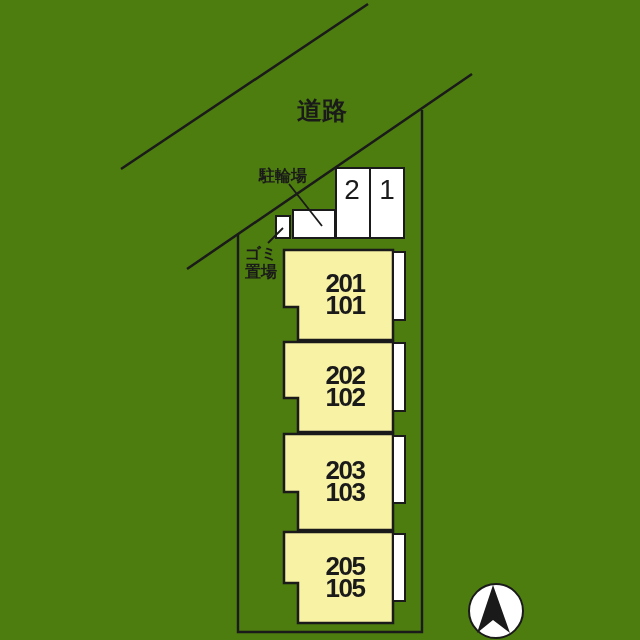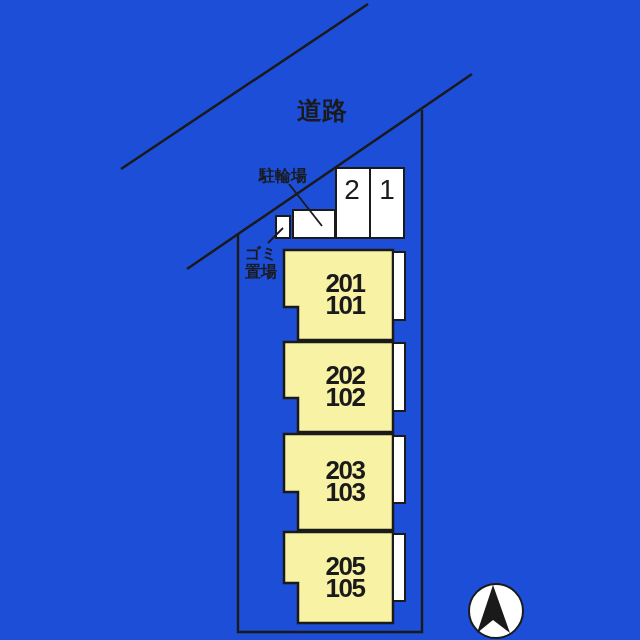--- a/index.html
+++ b/index.html
@@ -4,21 +4,21 @@
 <style>
   html, body {
     margin: 0;
     padding: 0;
     background: #ffffff;
   }
   .stage {
     position: relative;
     width: 640px;
     height: 640px;
-    background: #1d4ed8;
+    background: #4d7c0f;
     overflow: hidden;
     font-family: "Liberation Sans", "DejaVu Sans", sans-serif;
   }
   svg text {
     font-family: "Liberation Sans", "DejaVu Sans", sans-serif;
     fill: #1a1a1a;
   }
   .cjk-label {
     font-weight: 600;
   }

